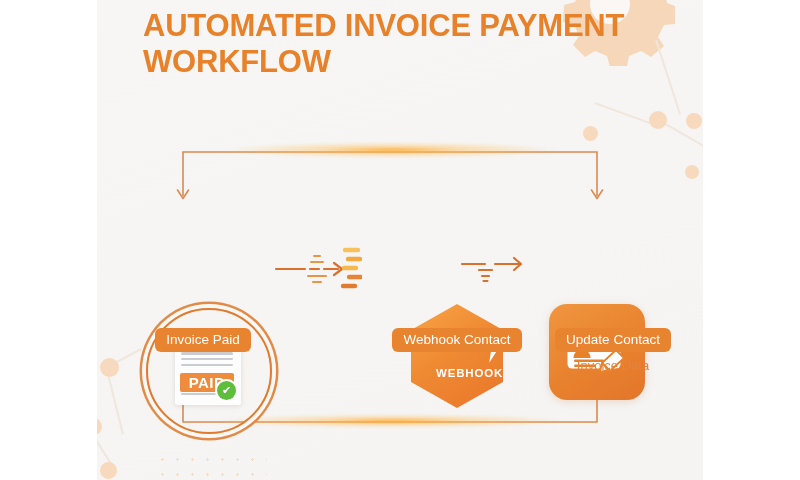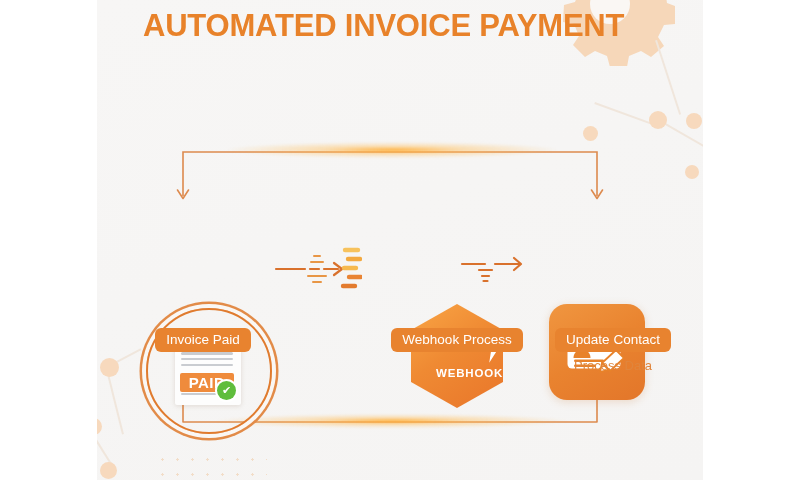--- a/index.html
+++ b/index.html
@@ -146,20 +146,21 @@
     <div class="netline" style="left:10px;top:366px;width:38px;height:2px;transform:rotate(-28deg);"></div>
     <div class="netline" style="left:-6px;top:430px;width:48px;height:2px;transform:rotate(58deg);"></div>
     <div class="dot" style="left:3px;top:358px;width:19px;height:19px;"></div>
     <div class="dot" style="left:-12px;top:418px;width:17px;height:17px;"></div>
     <div class="dot" style="left:3px;top:462px;width:17px;height:17px;"></div>
 
     <div class="dotgrid" style="left:58px;top:452px;width:112px;height:40px;"></div>
 
     <div id="title">
       <div>AUTOMATED INVOICE PAYMENT</div>
+      <div>WORKFLOW</div>
     </div>
 
     <div class="bracket" style="left:78px;top:146px;">
       <svg width="430" height="58" viewBox="0 0 430 58">
         <path d="M8 50 L8 6 L422 6 L422 50" fill="none" stroke="#dd8a4e" stroke-width="1.6"></path>
         <path d="M2.5 44 L8 52.5 L13.5 44" fill="none" stroke="#dd8a4e" stroke-width="1.6" stroke-linecap="round" stroke-linejoin="round"></path>
         <path d="M416.5 44 L422 52.5 L427.5 44" fill="none" stroke="#dd8a4e" stroke-width="1.6" stroke-linecap="round" stroke-linejoin="round"></path>
       </svg>
     </div>
     <div class="glow" style="left:130px;top:142px;width:330px;height:16px;"></div>
@@ -217,21 +218,21 @@
     </div>
 
     <div class="node" style="left:265px;top:200px;width:190px;">
       <div id="hex" style="left:49px;">
         <svg id="bolt" viewBox="0 0 24 32">
           <path d="M14.5 1 L4 18 L11 18 L9 31 L20.5 13 L13 13 Z" fill="#ffffff"></path>
         </svg>
         <div id="hex-label">WEBHOOK</div>
       </div>
       <div style="position:absolute;left:0;top:128px;width:190px;text-align:center;">
-        <span class="chip">Webhook Process</span>
+        <span class="chip">Webhook Contact</span>
       </div>
     </div>
 
     <div class="midarrow" style="left:362px;top:244px;">
       <svg width="68" height="46" viewBox="0 0 68 46">
         <g stroke="#d9712c" stroke-width="2.2" stroke-linecap="round">
           <line x1="3" y1="20" x2="26" y2="20"></line>
           <line x1="20" y1="26" x2="33" y2="26"></line>
           <line x1="23" y1="32" x2="30" y2="32"></line>
           <line x1="24.5" y1="37" x2="28.5" y2="37"></line>
@@ -250,18 +251,18 @@
           <rect x="29" y="12" width="20" height="2.6" rx="1.3" fill="#e8822a"></rect>
           <rect x="29" y="19" width="15" height="2.6" rx="1.3" fill="#e8822a"></rect>
           <rect x="8" y="29.5" width="30" height="2.6" rx="1.3" fill="#e8822a"></rect>
           <rect x="8" y="34.5" width="22" height="2.6" rx="1.3" fill="#e8822a"></rect>
           <path d="M50 20 l8 8 l-14 13 l-8 -8 z" fill="#ffffff" stroke="#e8822a" stroke-width="1.8" stroke-linejoin="round"></path>
           <path d="M36 33 l-2 9 l9 -2 z" fill="#ffffff" stroke="#e8822a" stroke-width="1.8" stroke-linejoin="round"></path>
         </svg>
       </div>
       <div style="position:absolute;left:16px;top:128px;width:200px;text-align:center;">
         <span class="chip">Update Contact</span>
-        <span class="sub">Process Data</span>
+        <span class="sub">Invoice Data</span>
       </div>
     </div>
 
   </div>
 </div>
 
 </body></html>

